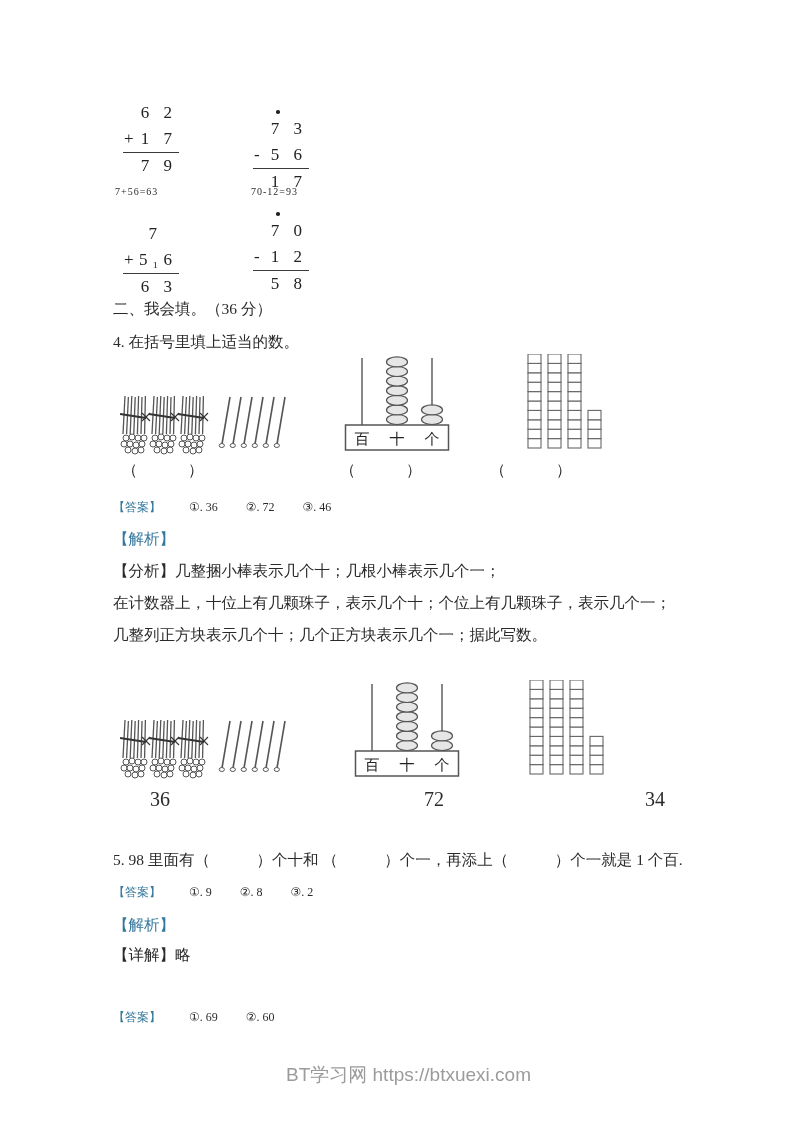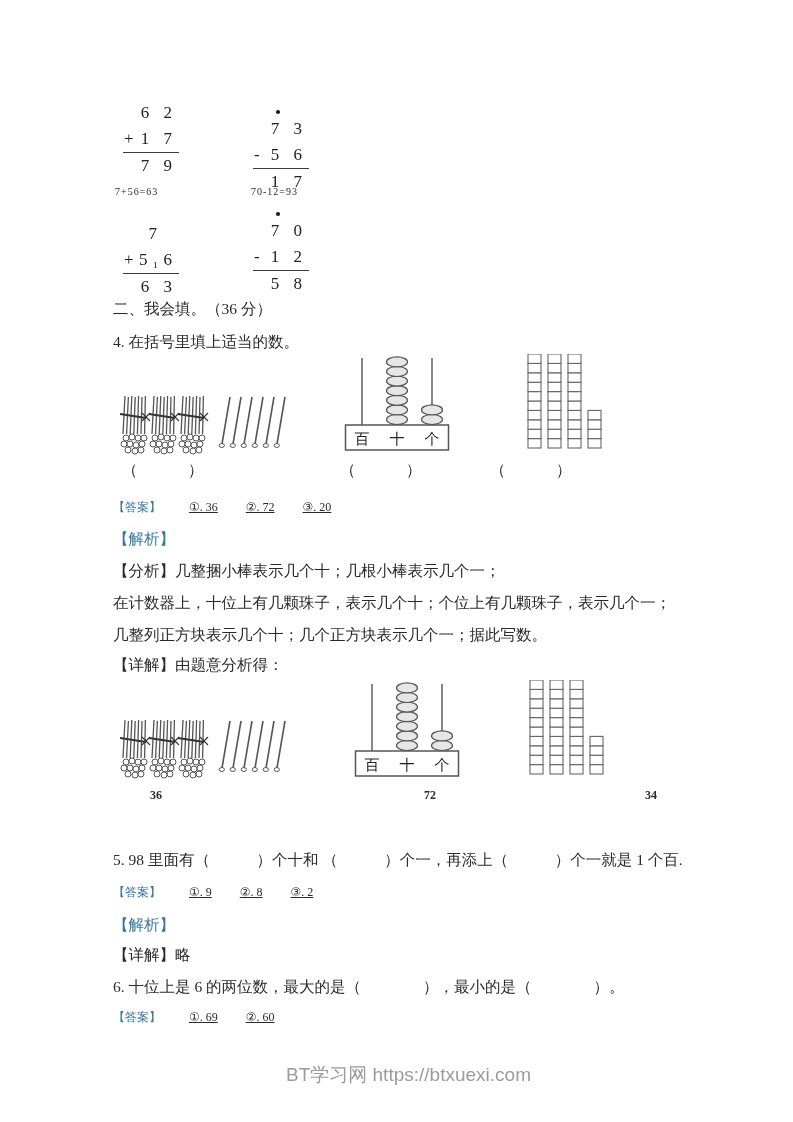--- a/index.html
+++ b/index.html
@@ -12,23 +12,23 @@
   .vp-row{height:26px;line-height:26px;text-align:right;letter-spacing:5px;padding-right:2px;white-space:pre;}
   .vp-shift{padding-right:17px;}
   .vp-mid{display:flex;justify-content:space-between;align-items:center;height:26px;
           border-bottom:1.6px solid #3a3a3a;}
   .vp-mid .op{padding-left:1px;letter-spacing:0;line-height:26px;}
   .vp-mid .num{letter-spacing:5px;padding-right:2px;line-height:26px;}
   .dot{position:absolute;width:3.5px;height:3.5px;border-radius:50%;background:#222;top:-6px;left:23px;}
   
   .ans-row{display:flex;font-size:12px;line-height:22px;white-space:pre;}
   .blue{}
-  .ans-item{margin-left:28px;text-decoration:underline;}
+  .ans-item{margin-left:28px;}
   .paren{font-size:15.5px;white-space:pre;letter-spacing:1px;}
-  .figval{font-size:12px;font-weight:bold;}
+  .figval{font-size:20px;}
   .eq{font-size:10px;letter-spacing:1px;white-space:pre;}
   .footer{font-family:"Liberation Sans","DejaVu Sans",sans-serif;font-size:19px;color:#9b9b9b;white-space:pre;text-align:center;}
   svg{display:block;}
 </style>
 </head>
 <body>
 
 <div class="page">
 
   <div class="vp" style="left:123px;top:100px;">
@@ -209,28 +209,27 @@
     </svg>
 
   <div class="abs paren" style="left:122px;top:460px;">（　　　）</div>
   <div class="abs paren" style="left:340px;top:460px;">（　　　）</div>
   <div class="abs paren" style="left:490px;top:460px;">（　　　）</div>
 
   <div class="abs ans-row" style="left:113px;top:496px;">
     <span class="blue" style="color: rgb(53, 120, 157);">【答案】</span>
     <span class="ans-item">①. 36</span>
     <span class="ans-item">②. 72</span>
-    <span class="ans-item">③. 20</span>
+    <span class="ans-item">③. 46</span>
   </div>
 
   <div class="abs txt blue" style="left: 113px; top: 528px; color: rgb(53, 120, 157);">【解析】</div>
   <div class="abs txt" style="left:113px;top:560px;">【分析】几整捆小棒表示几个十；几根小棒表示几个一；</div>
   <div class="abs txt" style="left:113px;top:592px;">在计数器上，十位上有几颗珠子，表示几个十；个位上有几颗珠子，表示几个一；</div>
   <div class="abs txt" style="left:113px;top:624px;">几整列正方块表示几个十；几个正方块表示几个一；据此写数。</div>
-  <div class="abs txt" style="left:113px;top:654px;">【详解】由题意分析得：</div>
 
   <svg class="abs" style="left:120px;top:716px;" width="168" height="64" viewBox="0 0 168 64">
       <line x1="5" y1="4" x2="3" y2="42" stroke="#555" stroke-width="1.3"></line>
       <line x1="8.4" y1="5" x2="6.6" y2="42" stroke="#555" stroke-width="1.3"></line>
       <line x1="11.8" y1="4" x2="10.2" y2="42" stroke="#555" stroke-width="1.3"></line>
       <line x1="15.2" y1="5" x2="13.8" y2="42" stroke="#555" stroke-width="1.3"></line>
       <line x1="18.6" y1="4" x2="17.4" y2="42" stroke="#555" stroke-width="1.3"></line>
       <line x1="22" y1="5" x2="21" y2="42" stroke="#555" stroke-width="1.3"></line>
       <line x1="25.4" y1="4" x2="24.6" y2="42" stroke="#555" stroke-width="1.3"></line>
       <line x1="0" y1="22" x2="26" y2="26" stroke="#333" stroke-width="2"></line>
@@ -365,21 +364,20 @@
   <div class="abs txt" style="left:113px;top:849px;text-align:right;">5. 98 里面有（　　　）个十和 （　　　）个一，再添上（　　　）个一就是 1 个百.</div>
   <div class="abs ans-row" style="left:113px;top:881px;">
     <span class="blue" style="color: rgb(53, 120, 157);">【答案】</span>
     <span class="ans-item">①. 9</span>
     <span class="ans-item">②. 8</span>
     <span class="ans-item">③. 2</span>
   </div>
   <div class="abs txt blue" style="left: 113px; top: 914px; color: rgb(53, 120, 157);">【解析】</div>
   <div class="abs txt" style="left:113px;top:944px;">【详解】略</div>
 
-  <div class="abs txt" style="left:113px;top:976px;">6. 十位上是 6 的两位数，最大的是（　　　　），最小的是（　　　　）。</div>
   <div class="abs ans-row" style="left:113px;top:1006px;">
     <span class="blue" style="color: rgb(53, 120, 157);">【答案】</span>
     <span class="ans-item">①. 69</span>
     <span class="ans-item">②. 60</span>
   </div>
 
   <div class="abs footer" style="left: 286px; top: 1062px; color: rgb(155, 155, 155);">BT学习网 https://btxuexi.com</div>
 
 </div>
 

